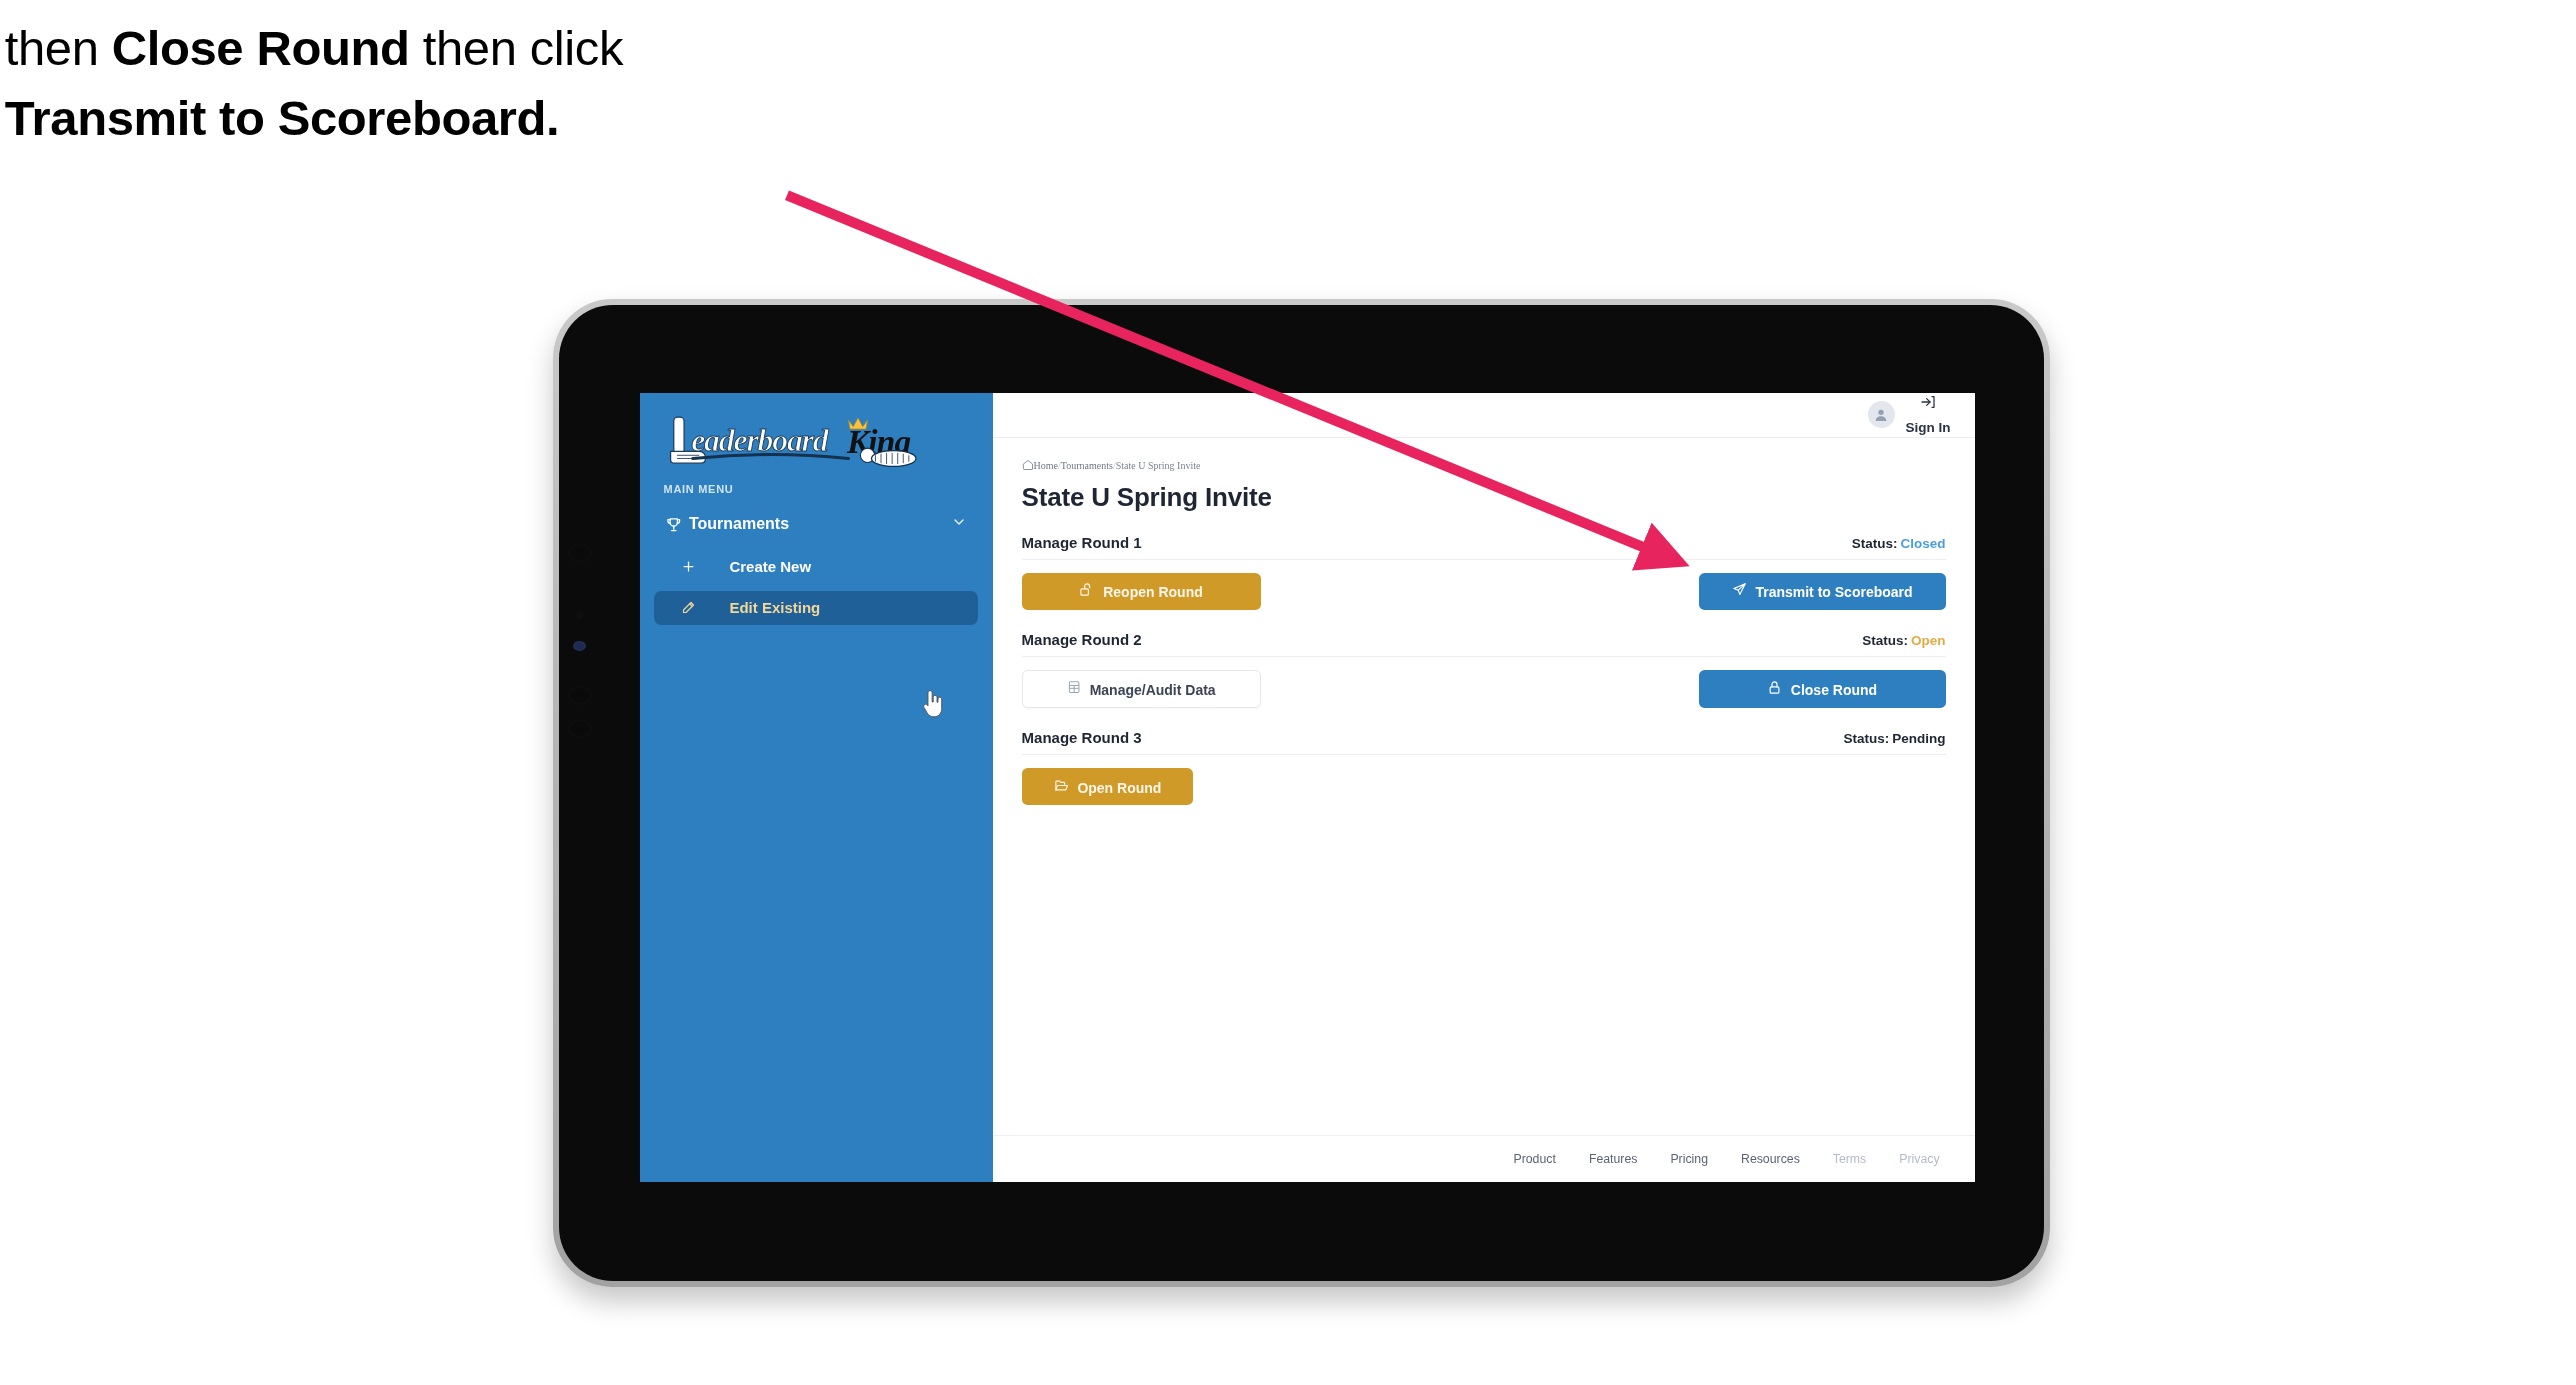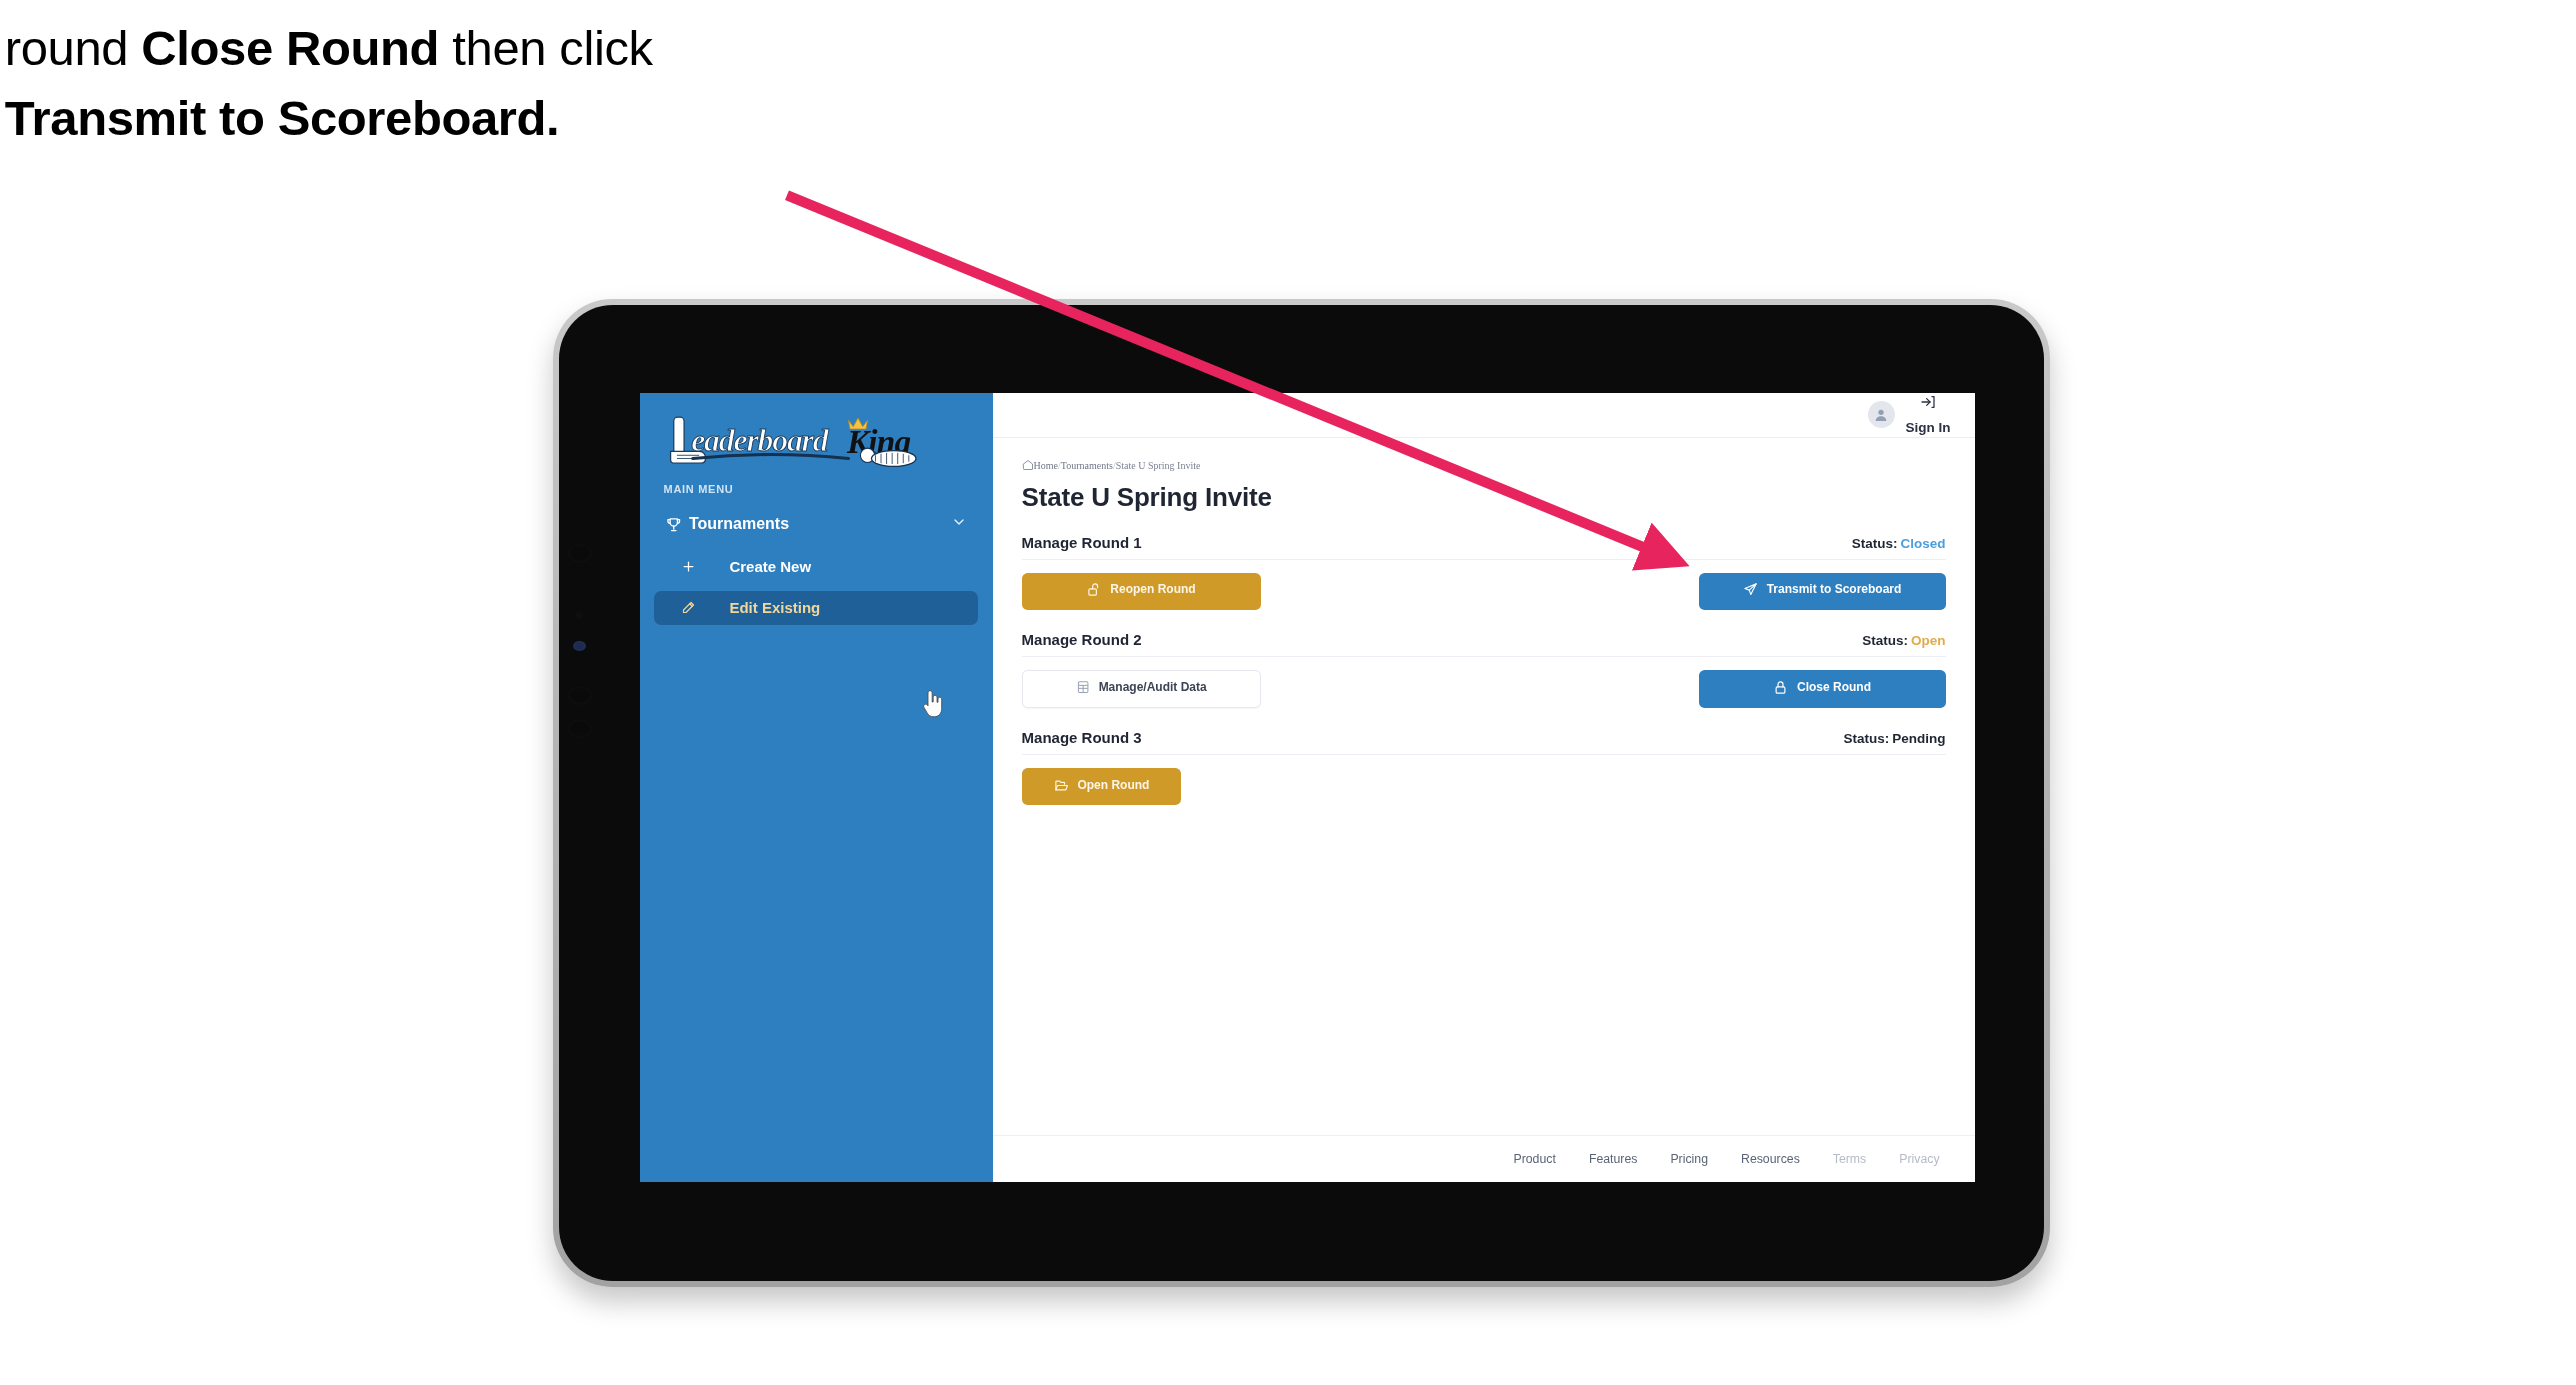--- a/index.html
+++ b/index.html
@@ -248,25 +248,25 @@
   .round-status .val.open { color: #e0ab48; }
   .round-status .val.pending { color: #1f2533; }
   .round-actions {
     margin-top: 12.7px;
     display: flex;
     align-items: center;
     justify-content: space-between;
   }
   .btn {
     display: inline-flex;
-    align-items: flex-start;
+    align-items: flex-end;
     gap: 8.8px;
     padding: 9.6px 21px;
     border-radius: 5.6px;
-    font-size: 12px;
+    font-size: 14px;
     font-weight: bold;
     border: none;
     cursor: pointer;
     white-space: nowrap;
     font-family: "Liberation Sans", sans-serif;
   }
   .btn-gold { background: #cf9a28; color: #fdf6e8; min-width: 239px; justify-content: center; }
   .btn-gold.narrow { min-width: 0; padding: 9.6px 32px; }
   .btn-blue { background: #2e7fc0; color: #ffffff; min-width: 247px; justify-content: center; }
   .btn-outline {
@@ -293,21 +293,21 @@
     color: #5b6476;
     text-decoration: none;
     cursor: pointer;
   }
   .footer a.muted { color: #b5bbc7; }
 </style>
 </head>
 <body>
 
 <div class="caption">
-  <div><span>round </span><span class="b">Close Round</span><span> then click</span></div>
+  <div><span>then </span><span class="b">Close Round</span><span> then click</span></div>
   <div class="b">Transmit to Scoreboard.</div>
 </div>
 
 <div class="tablet">
   <div class="tablet-bezel">
     <div class="speaker-slits"></div>
     <div class="side-dot d1"></div>
     <div class="side-dot d2"></div>
     <div class="side-dot d3"></div>
     <div class="side-dot d4"></div>

